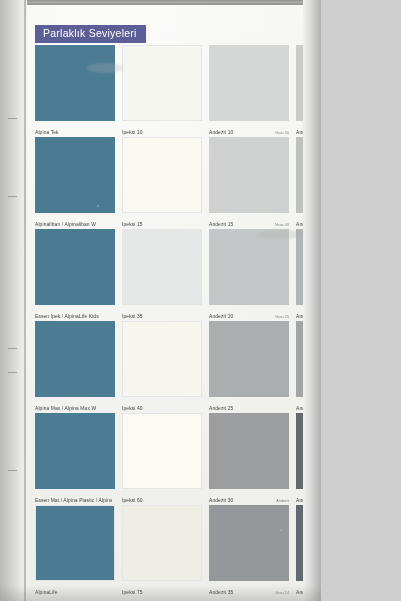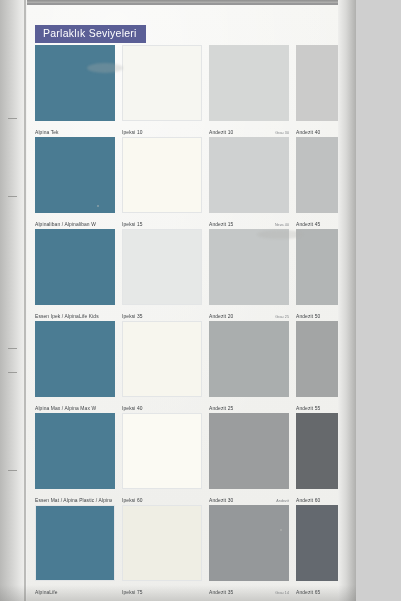--- a/index.html
+++ b/index.html
@@ -7,21 +7,21 @@
   body{
     width:401px;height:601px;
     background:#cfcfcf;
     font-family:"Liberation Sans", sans-serif;
     overflow:hidden;
   }
 
   
   #scan{
     position:relative;
-    width:356px;height:601px;
+    width:321px;height:601px;
     background:#c8c8c6;
     overflow:hidden;
   }
   
   .scan-top-edge{
     position:absolute;left:0;top:0;width:401px;height:3px;
     background:linear-gradient(180deg,#8e8e8e 0%,#b4b4b2 100%);
   }
   .scan-top-line{
     position:absolute;left:0;top:3px;width:401px;height:2px;

